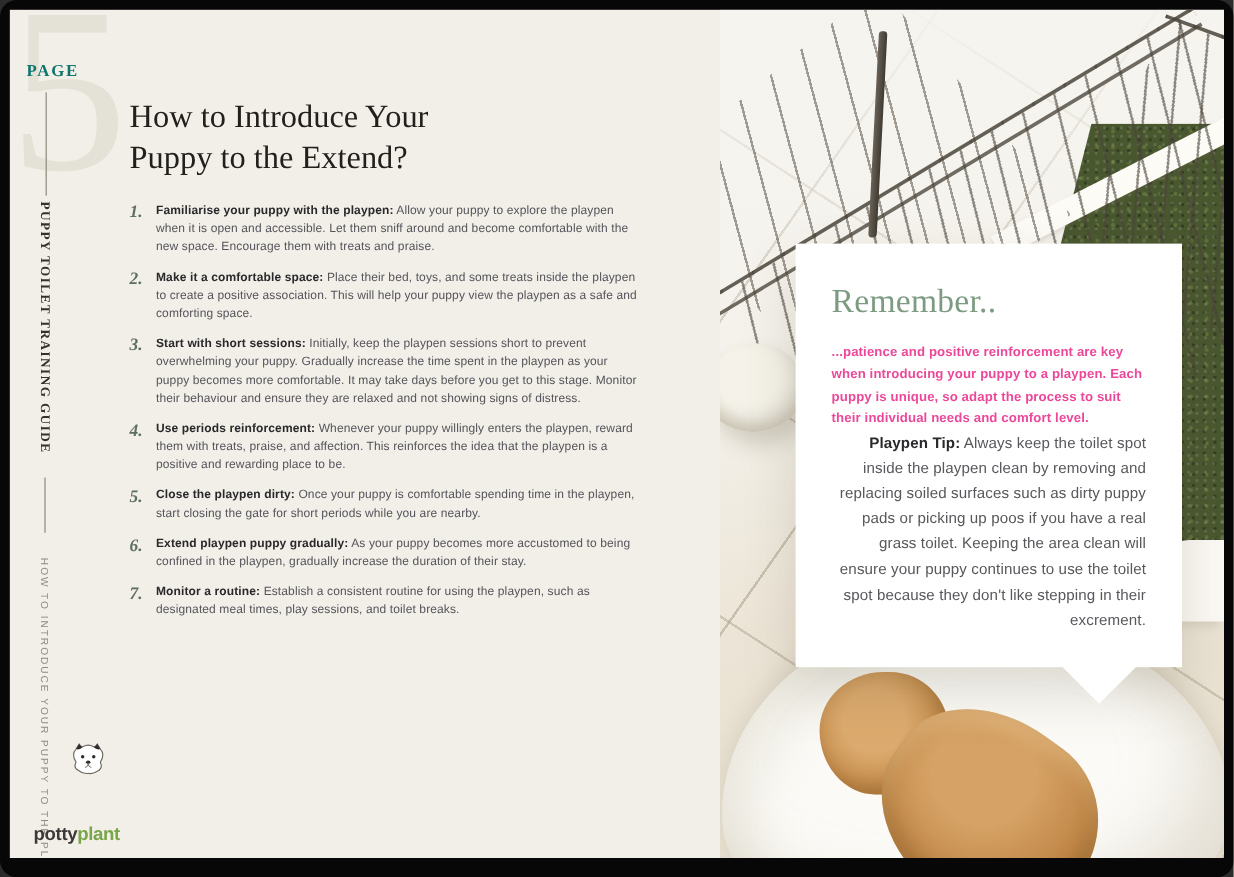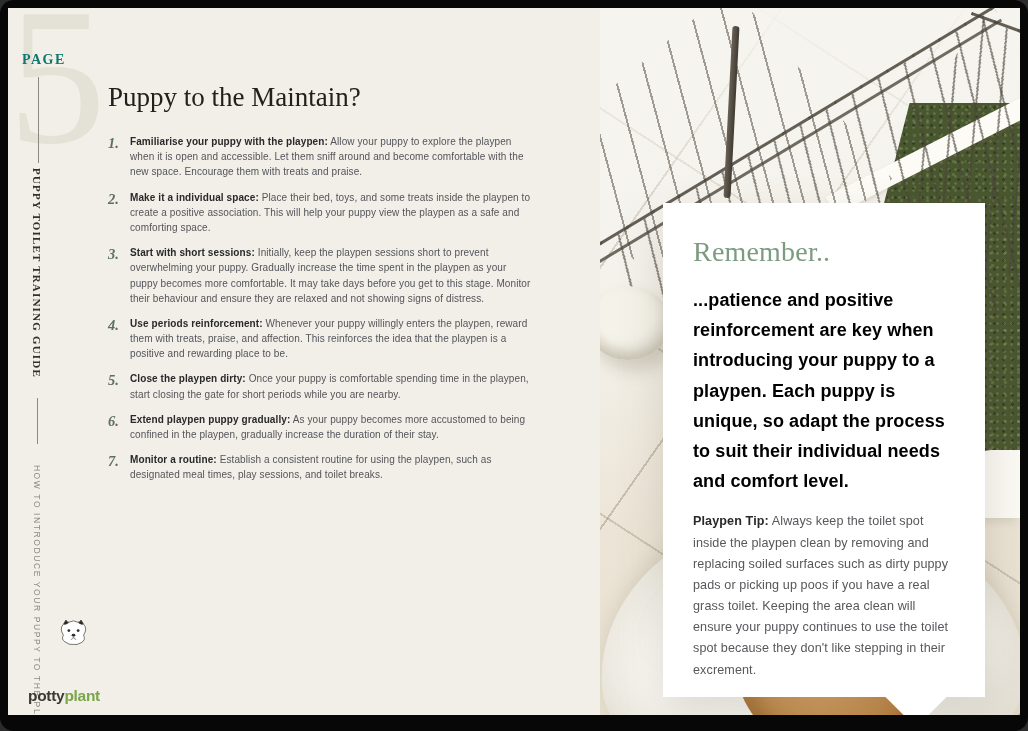--- a/index.html
+++ b/index.html
@@ -74,25 +74,25 @@
     box-shadow:inset -25px -35px 55px rgba(196,186,164,.4), inset 22px 18px 40px rgba(205,196,176,.28), 0 -6px 18px rgba(140,128,104,.18);}
   .puppy{position:absolute;left:83px;top:552px;width:228px;height:190px;z-index:5;}
   .puppy-head{position:absolute;left:0;top:0;width:108px;height:102px;border-radius:52% 48% 55% 45%/50% 52% 48% 55%;
     background:radial-gradient(circle at 42% 40%, #dcaa6e 0 30%, #c68f4e 62%, #a9763b 100%);
     box-shadow:inset -6px -8px 14px rgba(120,75,25,.35);}
   .puppy-body{position:absolute;left:48px;top:38px;width:186px;height:158px;border-radius:56% 44% 52% 58%/48% 55% 50% 52%;
     transform:rotate(36deg);
     background:radial-gradient(circle at 38% 35%, #d6a265 0 28%, #c18849 60%, #a06c32 100%);
     box-shadow:inset -8px -12px 18px rgba(115,70,22,.38), inset 6px 8px 14px rgba(240,205,150,.45);}
   .card{position:absolute;left:63px;top:195px;width:322px;min-height:313px;background:#ffffff;z-index:6;
-    padding:34px 30px 16px 30px;box-shadow:0 20px 44px rgba(95,85,62,.2);}
+    padding:34px 30px 28px 30px;box-shadow:0 20px 44px rgba(95,85,62,.2);}
   .card::after{content:'';position:absolute;bottom:-21px;right:46px;width:46px;height:46px;background:#ffffff;transform:rotate(45deg);z-index:-1;}
   .card-heading{font:400 28px/1.1 "Liberation Serif",serif;color:var(--green-heading);margin-bottom:17px;letter-spacing:.2px;}
-  .card-em{font-size:18px;font-weight:700;line-height:1.68;color:#000000;margin-bottom:15px;letter-spacing:.1px;}
-  .card-tip{font-size:12.6px;line-height:1.68;color:#57575c;letter-spacing:.1px;}
+  .card-em{font-size:11px;font-weight:700;line-height:1.68;color:#ec4899;letter-spacing:.1px;}
+  .card-tip{font-size:12.6px;line-height:1.68;color:#57575c;letter-spacing:.1px;text-align:right;}
   .card-tip strong{color:#29292c;}
 </style>
 </head>
 <body>
 
 <div class="frame">
   <div class="spread">
 
     <div class="left-page">
       <div class="watermark">5</div>
@@ -100,30 +100,31 @@
       <div class="page-rule"></div>
 
       <div class="spine">
         <span class="spine-title">PUPPY TOILET TRAINING GUIDE</span>
         <span class="spine-sep"></span>
         <span class="spine-sub">HOW TO INTRODUCE YOUR PUPPY TO THE PLAYPEN?</span>
       </div>
 
       <div class="main">
         <h1 class="title">
-          <span>Puppy to the Maintain?</span>
+          <span>How to Introduce Your</span>
+          <span>Puppy to the Extend?</span>
         </h1>
         <ol class="steps">
           <li class="step">
             <span class="step-num">1.</span>
             <span class="step-text"><strong>Familiarise your puppy with the playpen:</strong> <span>Allow your puppy to explore the playpen when it is open and accessible. Let them sniff around and become comfortable with the new space. Encourage them with treats and praise.</span></span>
           </li>
           <li class="step">
             <span class="step-num">2.</span>
-            <span class="step-text"><strong>Make it a individual space:</strong> <span>Place their bed, toys, and some treats inside the playpen to create a positive association. This will help your puppy view the playpen as a safe and comforting space.</span></span>
+            <span class="step-text"><strong>Make it a comfortable space:</strong> <span>Place their bed, toys, and some treats inside the playpen to create a positive association. This will help your puppy view the playpen as a safe and comforting space.</span></span>
           </li>
           <li class="step">
             <span class="step-num">3.</span>
             <span class="step-text"><strong>Start with short sessions:</strong> <span>Initially, keep the playpen sessions short to prevent overwhelming your puppy. Gradually increase the time spent in the playpen as your puppy becomes more comfortable. It may take days before you get to this stage. Monitor their behaviour and ensure they are relaxed and not showing signs of distress.</span></span>
           </li>
           <li class="step">
             <span class="step-num">4.</span>
             <span class="step-text"><strong>Use periods reinforcement:</strong> <span>Whenever your puppy willingly enters the playpen, reward them with treats, praise, and affection. This reinforces the idea that the playpen is a positive and rewarding place to be.</span></span>
           </li>
           <li class="step">

